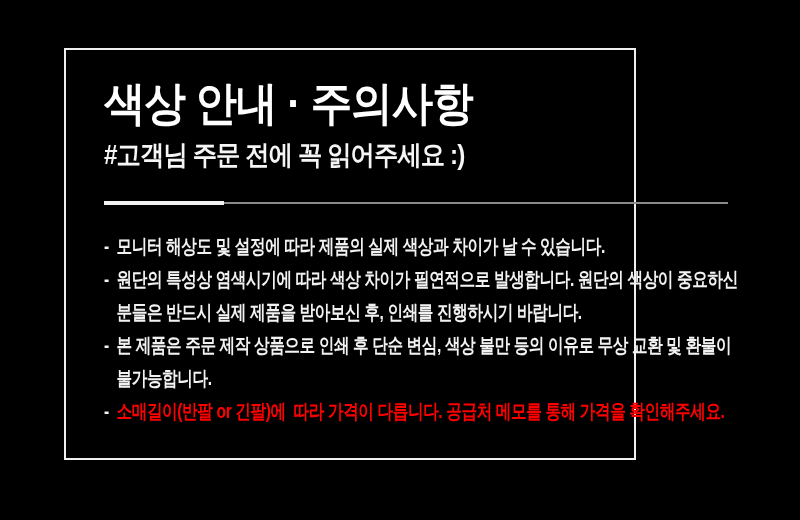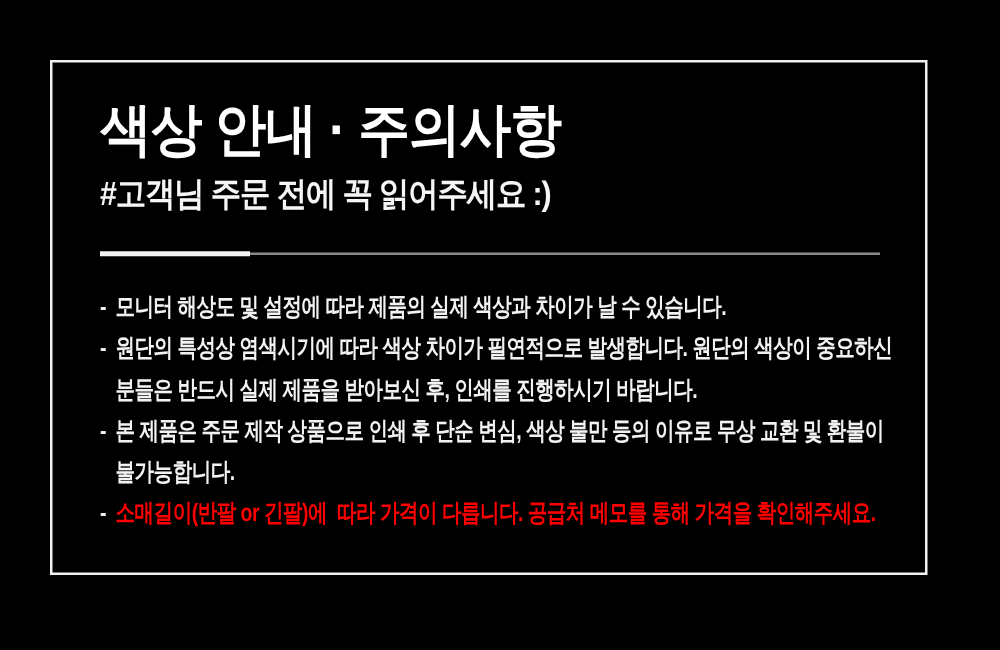--- a/index.html
+++ b/index.html
@@ -10,23 +10,23 @@
   }
   .canvas {
     position: relative;
     width: 800px;
     height: 520px;
     background: #000000;
     overflow: hidden;
   }
   .frame {
     position: absolute;
-    left: 40px;
+    left: 64px;
     top: 48px;
-    width: 702px;
+    width: 572px;
     height: 412px;
     box-sizing: border-box;
     border: 2px solid #f0f0f0;
     background: #000000;
   }
   .title {
     position: absolute;
     left: 38px;
     top: 28px;
     font-size: 46px;

